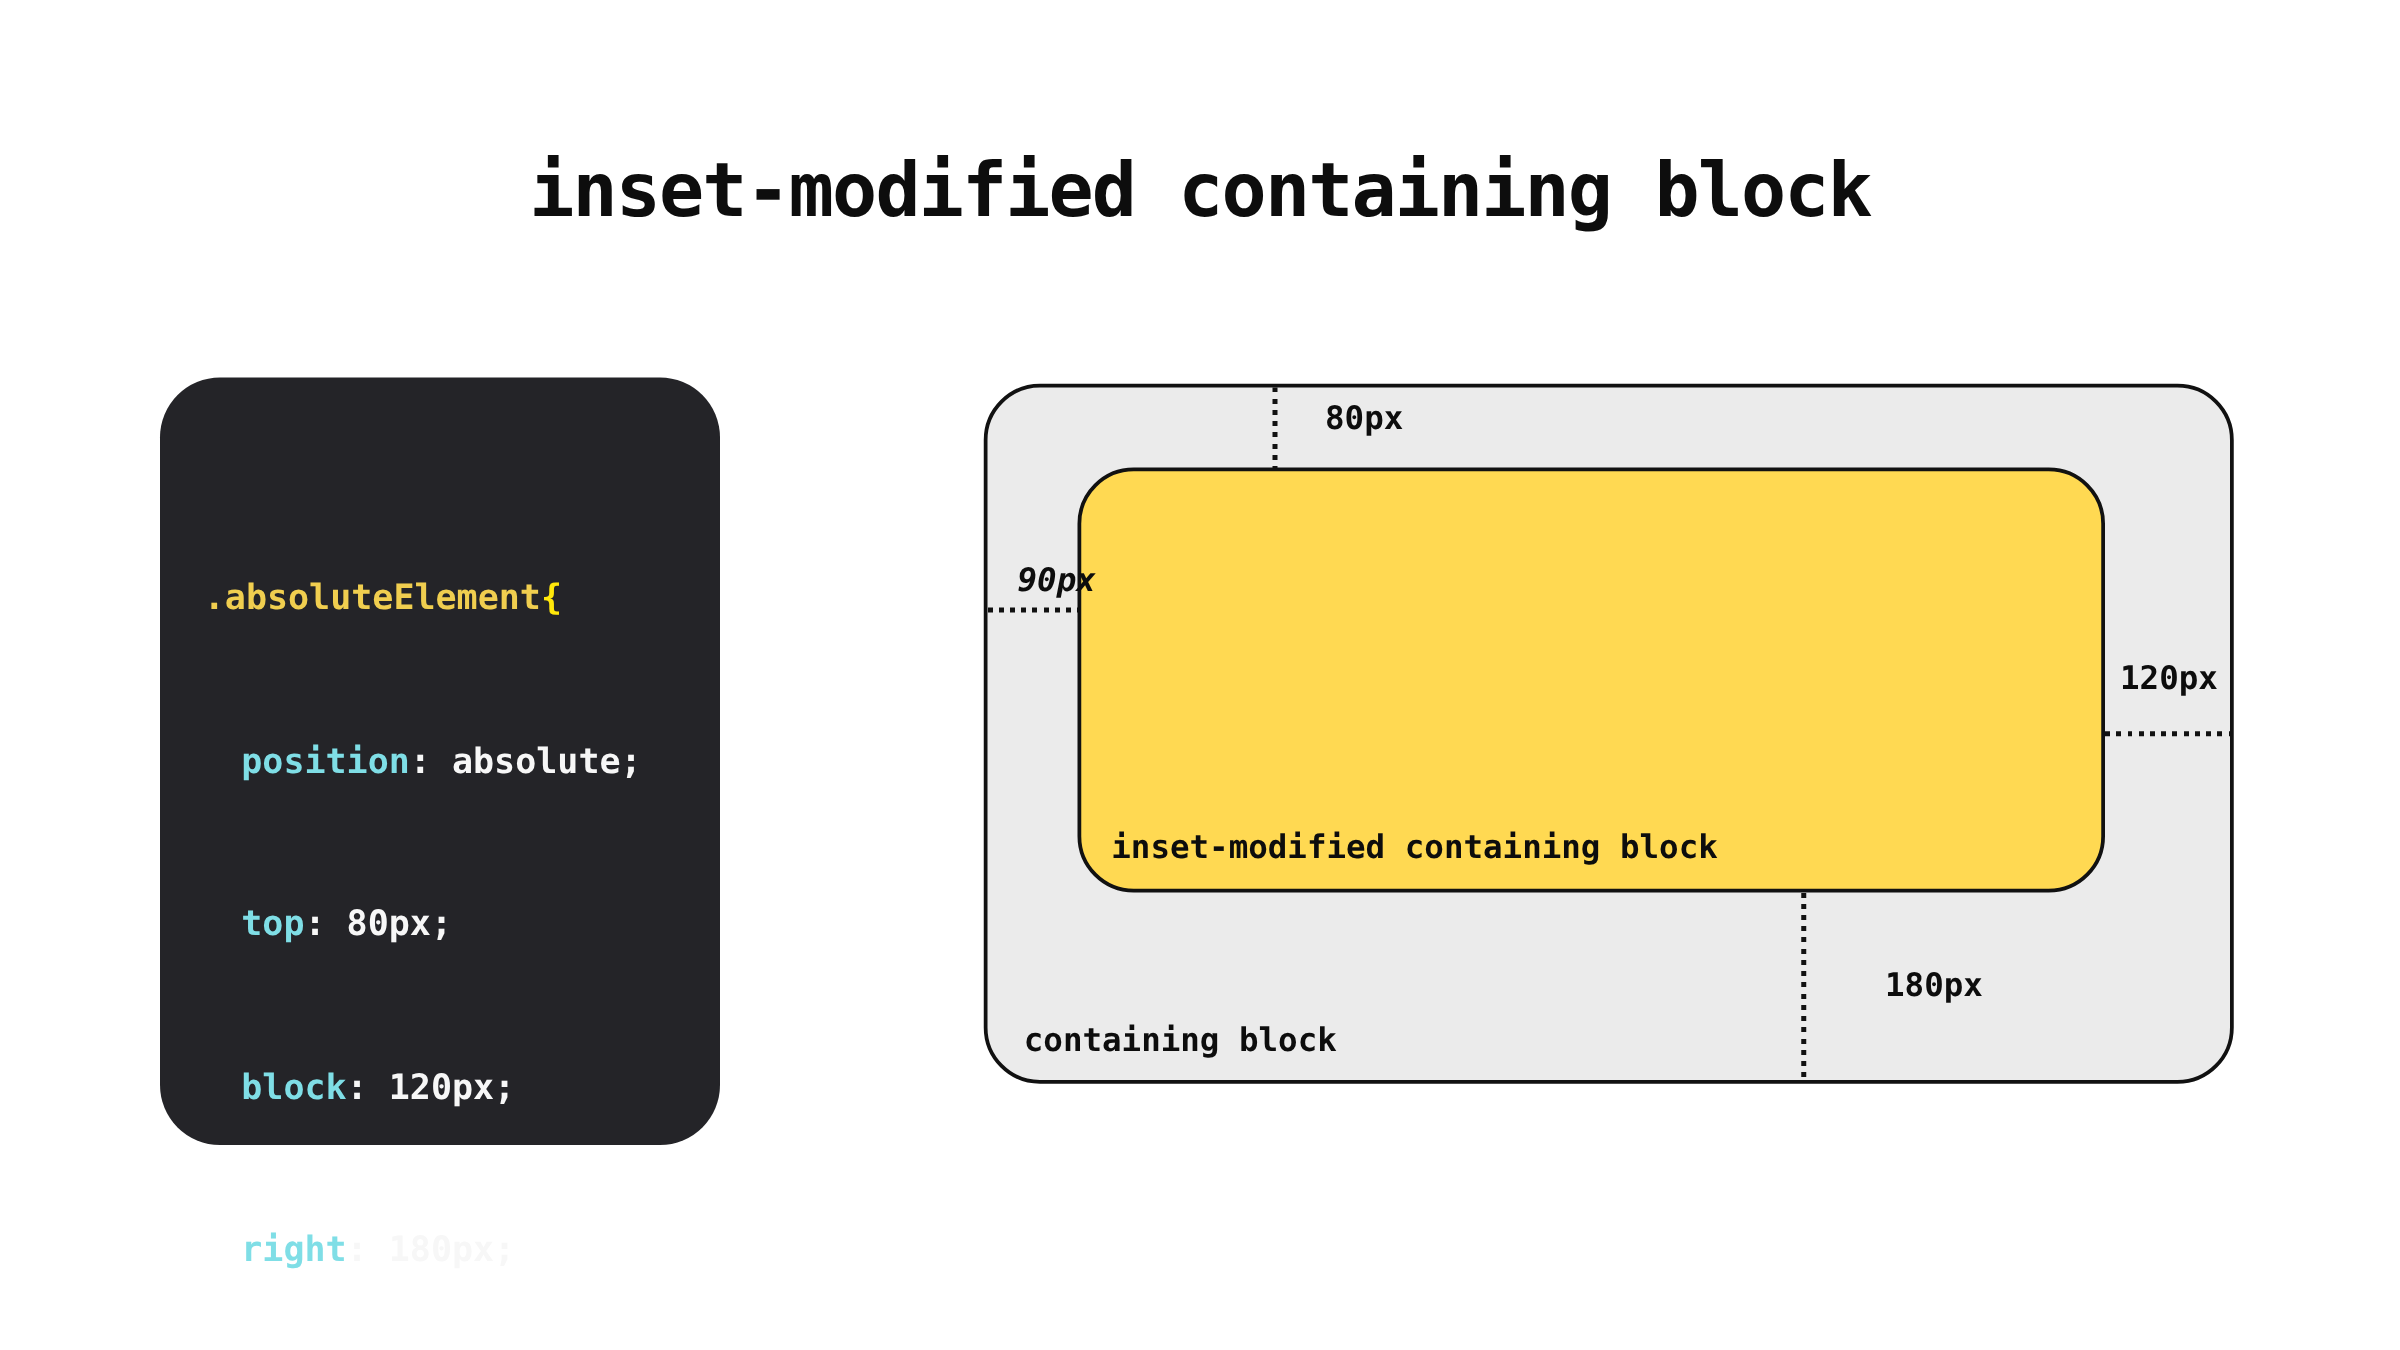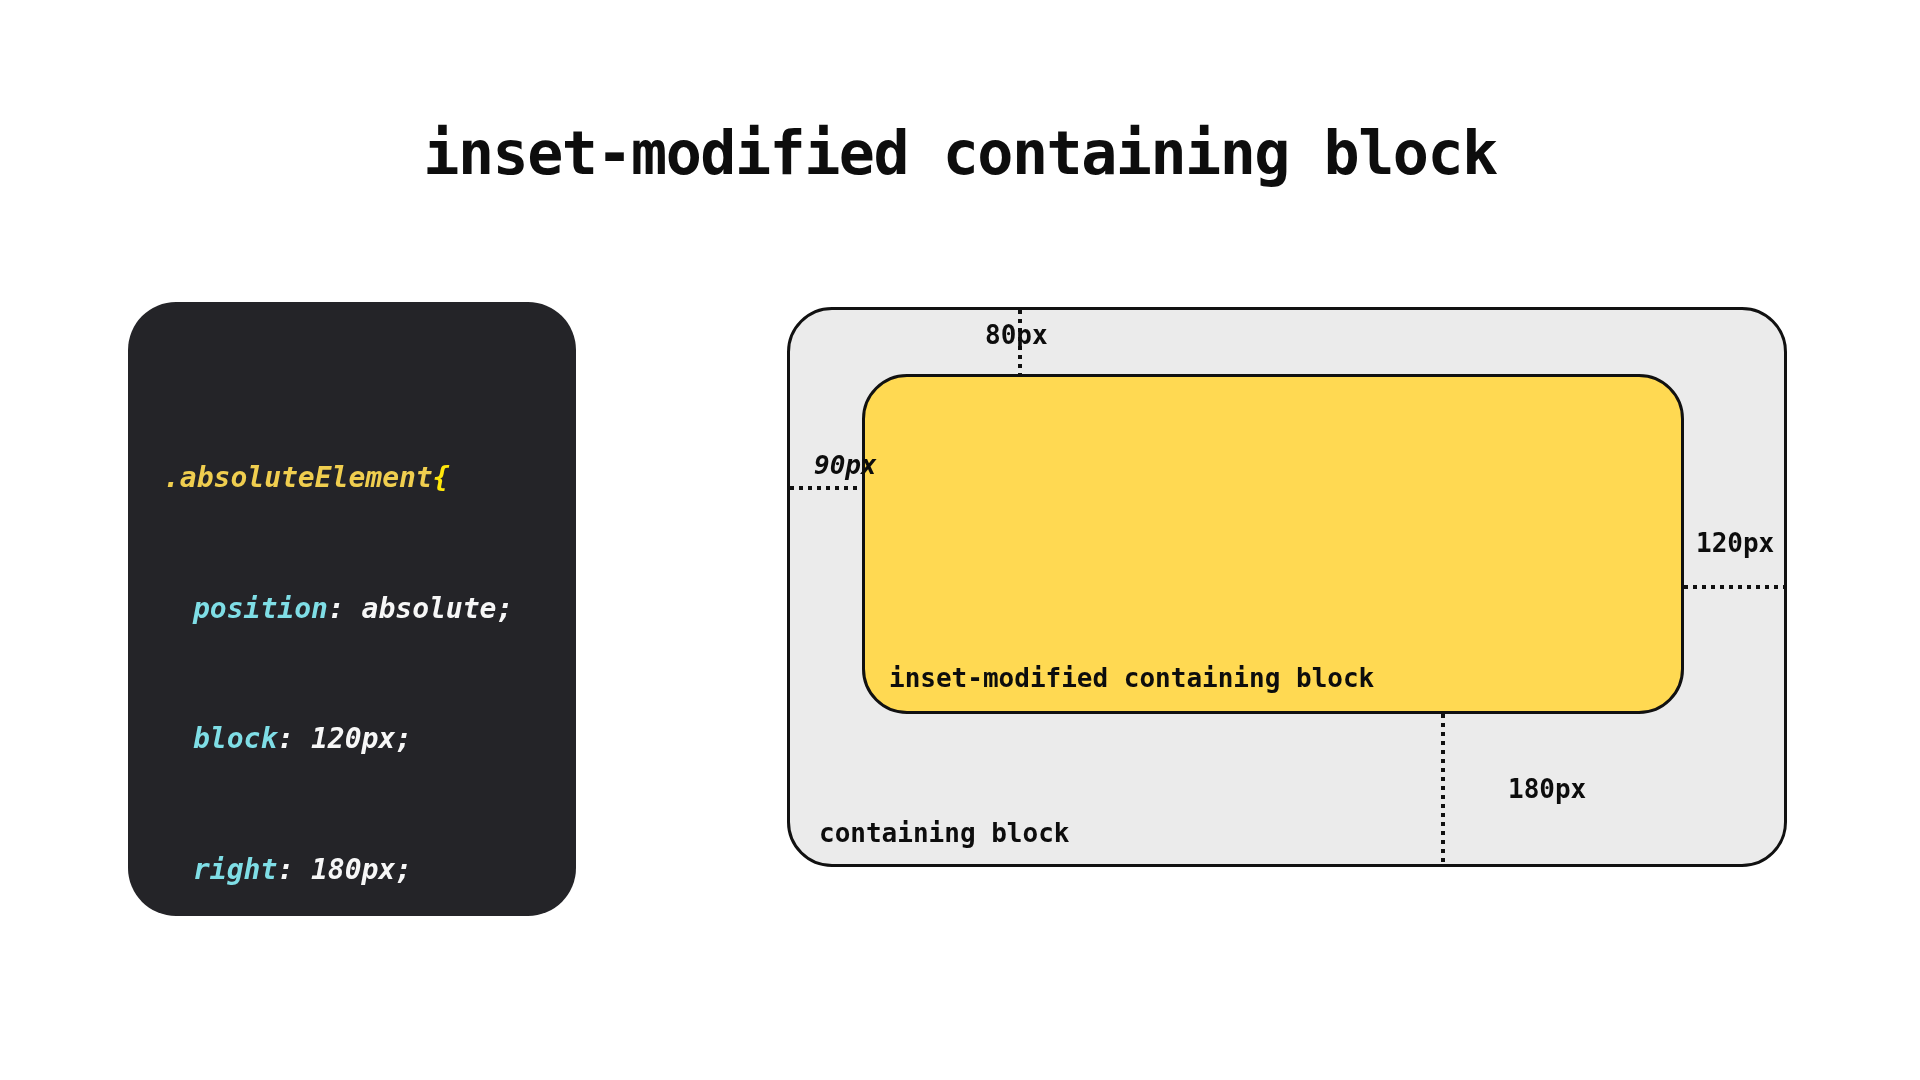--- a/index.html
+++ b/index.html
@@ -22,21 +22,20 @@
     color: var(--text, #0D0D0D);
   }
 
   
   .code-card {
     position: absolute;
     left: 128px; top: 302px;
     width: 448px; height: 614px;
     background: var(--code-bg, #242428);
     border-radius: 48px;
-    font-style: italic;
   }
   .code {
     position: absolute;
     left: 35px; top: 67px;
     font-size: 28px;
     line-height: 43.5px;
     font-weight: bold;
     white-space: pre;
   }
   .code-line.indent { padding-left: 30px; }
@@ -86,37 +85,38 @@
   }
   .dim-line-v {
     position: absolute; width: 4px;
     background-image: repeating-linear-gradient(to bottom, var(--stroke, #111111) 0 4px, transparent 4px 9px);
   }
   .dim-line-h {
     position: absolute; height: 4px;
     background-image: repeating-linear-gradient(to right, var(--stroke, #111111) 0 4px, transparent 4px 9px);
   }
   .dim-top-line     { left: 1018px; top: 310px; height: 65px; }
-  .dim-top-label    { left: 985px; top: 320px; }
+  .dim-top-label    { left: 1060px; top: 320px; }
   .dim-left-line    { left: 790px;  top: 486px; width: 73px; }
   .dim-left-label   { left: 814px;  top: 450px; font-style: italic; }
   .dim-right-line   { left: 1684px; top: 585px; width: 101px; }
   .dim-right-label  { left: 1696px; top: 528px; }
   .dim-bottom-line  { left: 1441px; top: 714px; height: 151px; }
   .dim-bottom-label { left: 1508px; top: 774px; }
 </style>
 </head>
 <body>
 
 <div class="title">inset-modified containing block</div>
 
 <div class="code-card">
   <div class="code">
     <div class="code-line"><span class="sel">.absoluteElement</span><span class="brace">{</span></div>
     <div class="code-line indent"><span class="prop">position</span><span class="val">: absolute;</span></div>
+    <div class="code-line indent"><span class="prop">top</span><span class="val">: 80px;</span></div>
     <div class="code-line indent"><span class="prop">block</span><span class="val">: 120px;</span></div>
     <div class="code-line indent"><span class="prop">right</span><span class="val">: 180px;</span></div>
     
     
   </div>
 </div>
 
 <div class="containing-block">
   <div class="imcb">
     <div class="imcb-label">inset-modified containing block</div>

